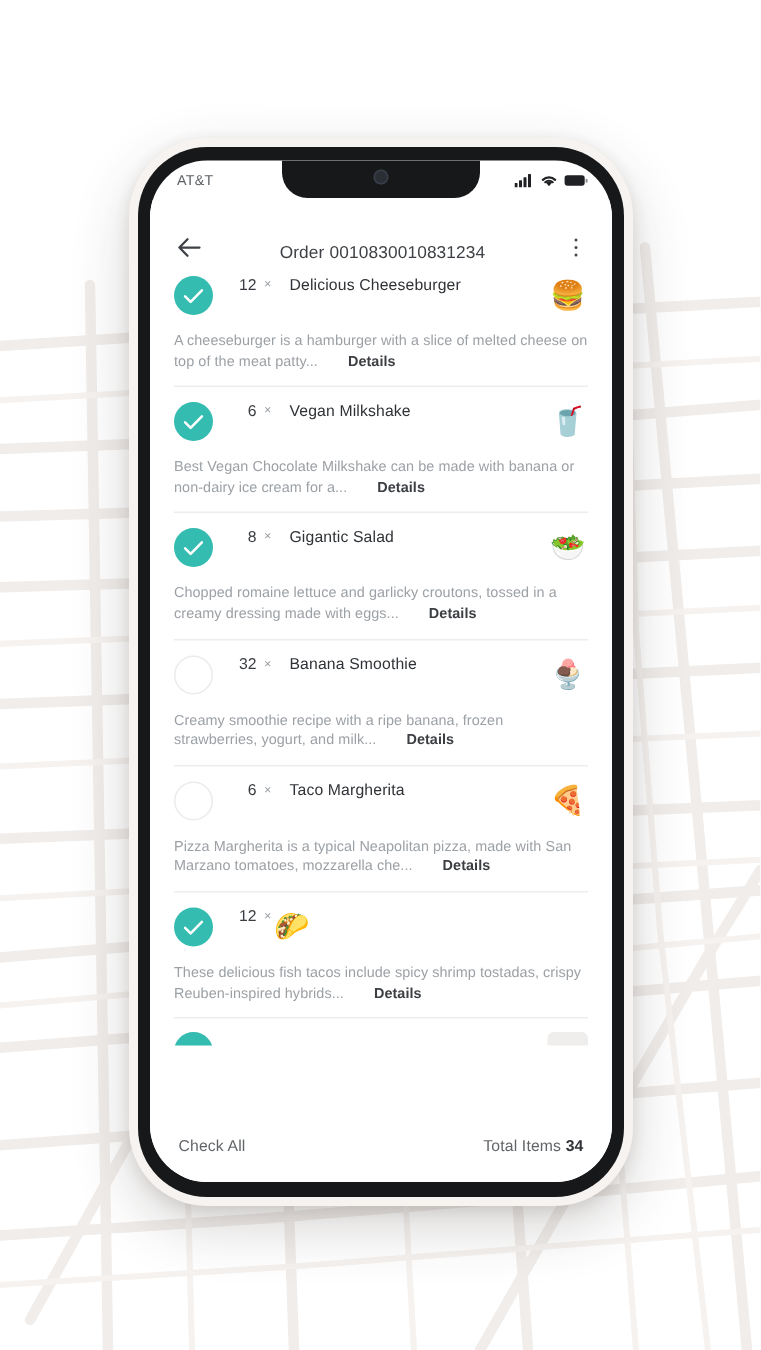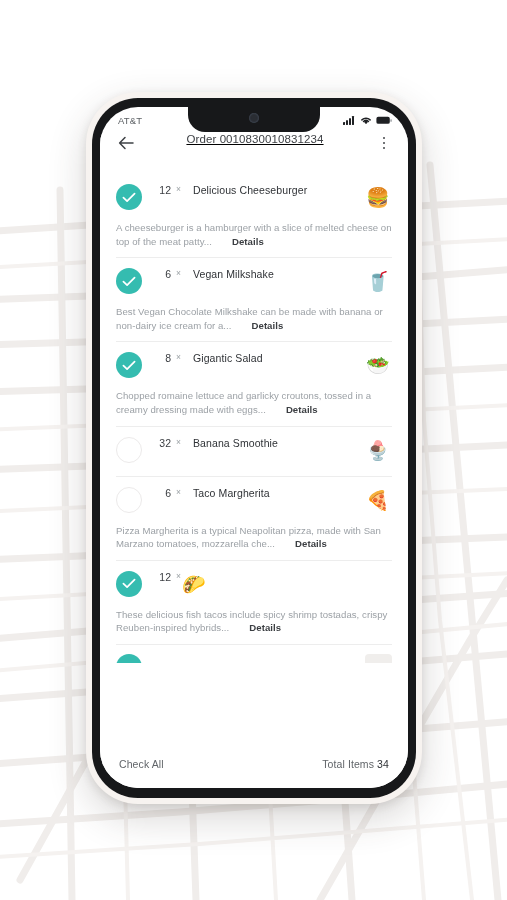--- a/index.html
+++ b/index.html
@@ -107,24 +107,23 @@
     display: flex;
     align-items: center;
     gap: 4px;
   }
 
   
   #app-bar {
     height: 42px;
     flex: 0 0 42px;
     display: flex;
-    align-items: flex-start;
+    align-items: flex-end;
     padding: 0 14px 0 16px;
     background: #ffffff;
-    text-decoration: underline;
   }
   #back-button {
     width: 20px;
     height: 20px;
     display: flex;
     align-items: center;
     justify-content: center;
     cursor: pointer;
     flex: 0 0 20px;
   }
@@ -268,21 +267,21 @@
     cursor: pointer;
     letter-spacing: 0.1px;
   }
   #total-items {
     font-size: 10.5px;
     color: #616569;
     letter-spacing: 0.1px;
   }
   #total-items .count {
     color: #2f3236;
-    font-weight: 400;
+    font-weight: 700;
   }
 </style>
 </head>
 <body>
 
 <svg id="map-bg" viewBox="0 0 507 900" preserveAspectRatio="none">
   <rect x="0" y="0" width="507" height="900" fill="#ffffff"></rect>
   <g stroke="#f0edeb" stroke-width="7" fill="none" stroke-linecap="round">
     <path d="M-20 300 L200 292 L430 276 L530 268"></path>
     <path d="M-20 345 L150 340 L300 330 L530 318"></path>
@@ -402,20 +401,21 @@
             <div class="item-desc"><span>Chopped romaine lettuce and garlicky croutons, tossed in a creamy dressing made with eggs...</span><span class="details-link">Details</span></div>
           </div>
           <div class="order-item">
             <div class="item-head">
               <div class="item-checkbox unchecked"></div>
               <span class="item-qty">32</span>
               <span class="item-times">×</span>
               <span class="item-name">Banana Smoothie</span>
               <span class="item-thumb">🍨</span>
             </div>
+            <div class="item-desc"><span>Creamy smoothie recipe with a ripe banana, frozen strawberries, yogurt, and milk...</span><span class="details-link">Details</span></div>
           </div>
           <div class="order-item">
             <div class="item-head">
               <div class="item-checkbox unchecked"></div>
               <span class="item-qty">6</span>
               <span class="item-times">×</span>
               <span class="item-name">Taco Margherita</span>
               <span class="item-thumb">🍕</span>
             </div>
             <div class="item-desc"><span>Pizza Margherita is a typical Neapolitan pizza, made with San Marzano tomatoes, mozzarella che...</span><span class="details-link">Details</span></div>

